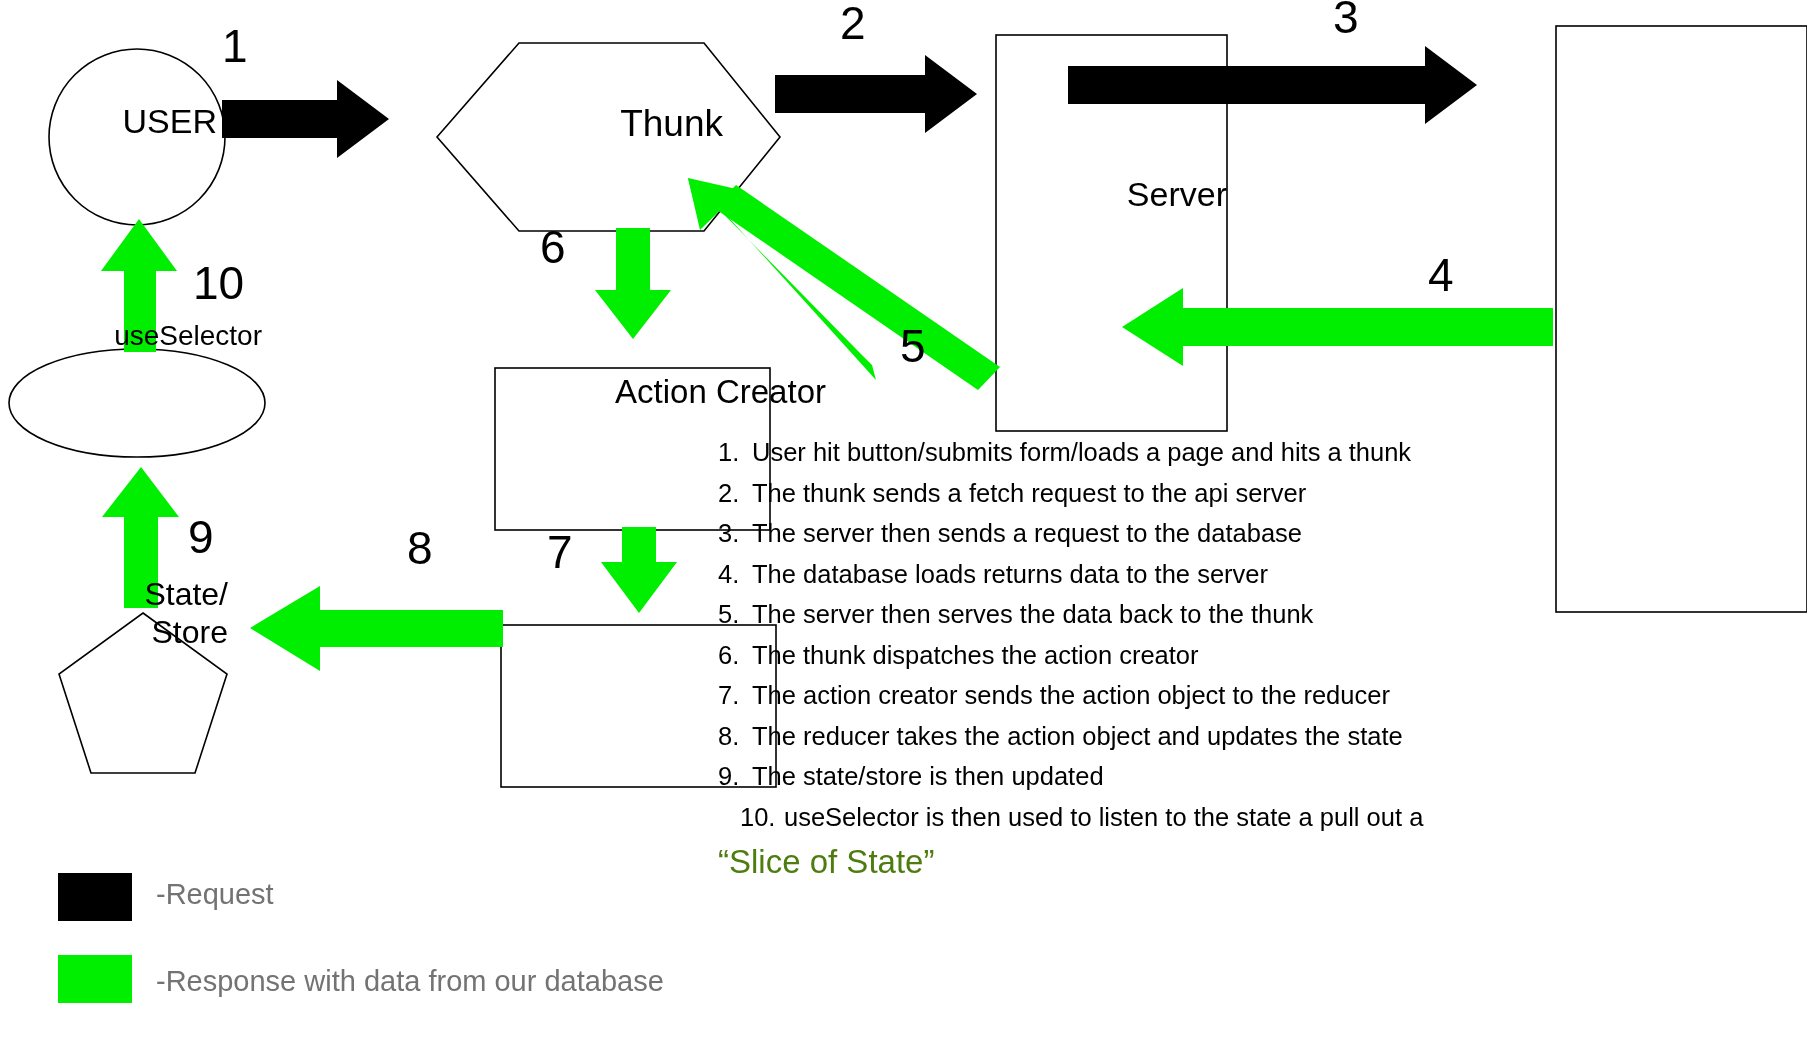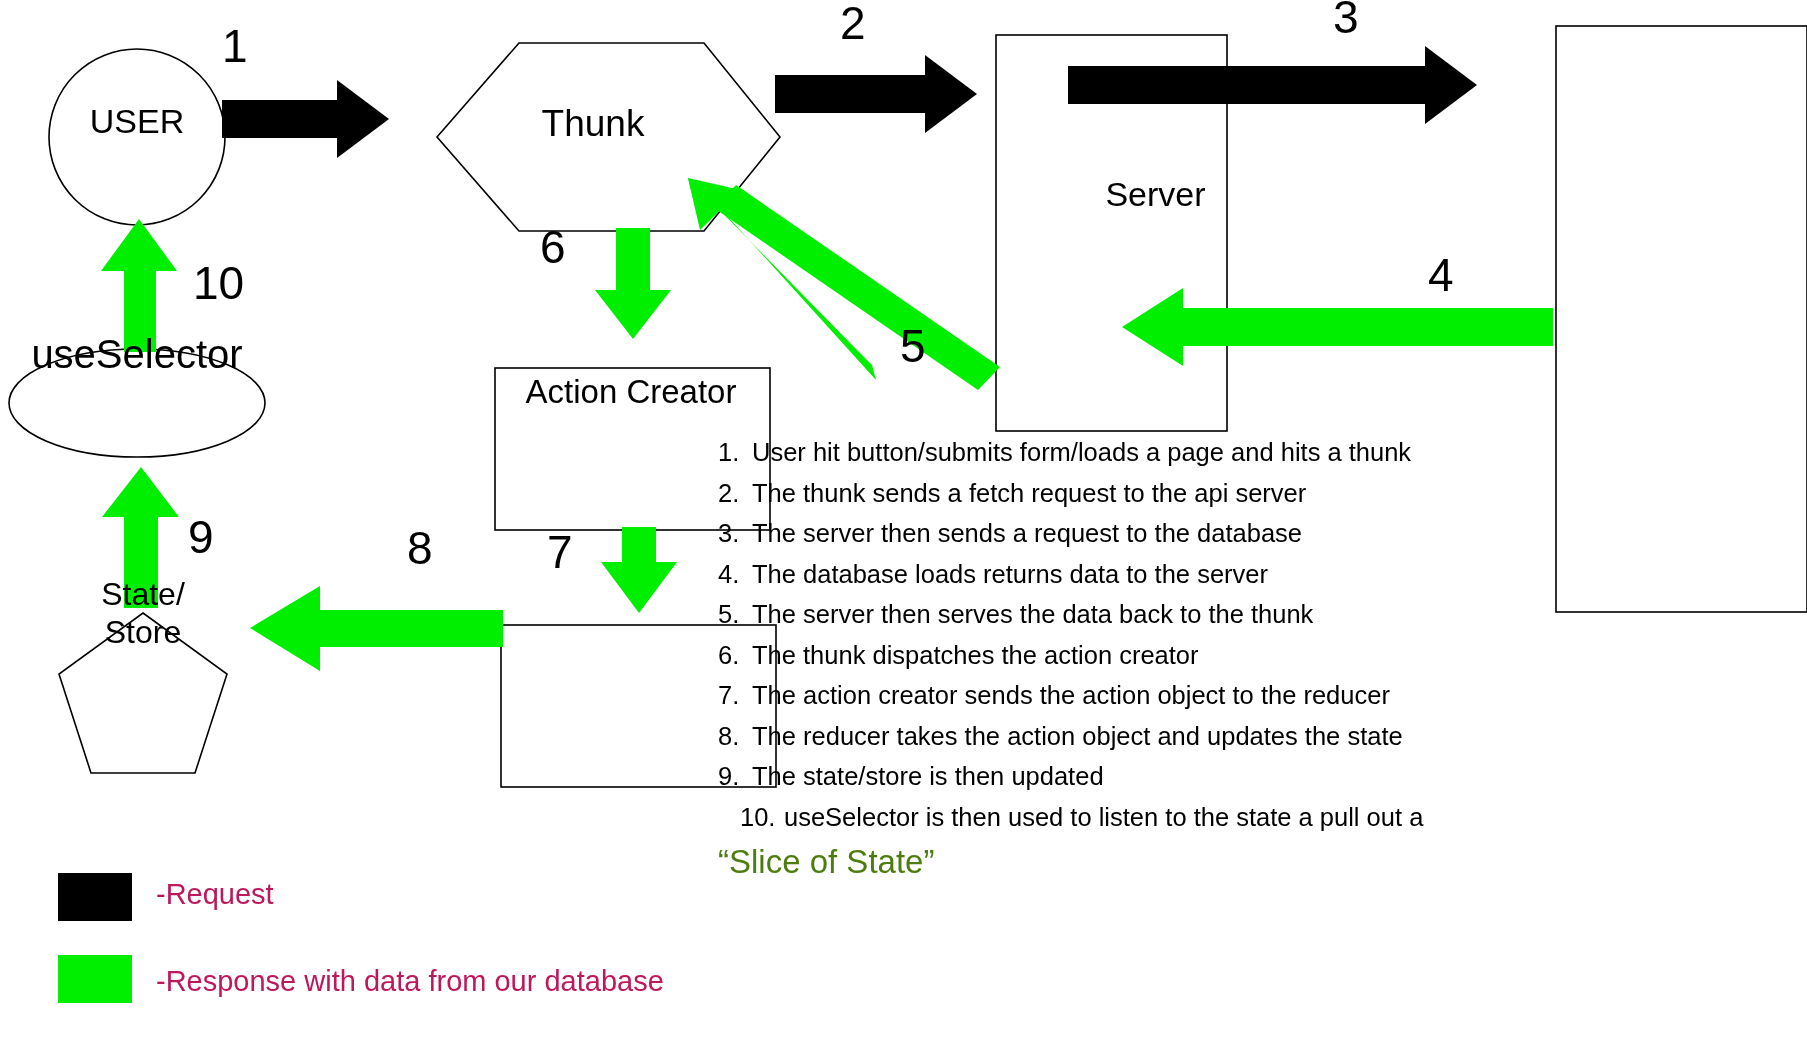--- a/index.html
+++ b/index.html
@@ -18,21 +18,21 @@
   }
   #diagram-svg {
     position: absolute;
     left: 0;
     top: 0;
     width: 1807px;
     height: 1044px;
   }
   .node-label {
     position: absolute;
-    text-align: center;
+    text-align: right;
     color: #000000;
     font-family: "Liberation Sans", "DejaVu Sans", sans-serif;
     font-weight: 400;
     white-space: pre;
     line-height: 1.18;
     pointer-events: none;
   }
   .step-number {
     position: absolute;
     color: #000000;
@@ -41,21 +41,21 @@
     font-weight: 400;
     line-height: 1;
   }
   .legend-swatch {
     position: absolute;
     width: 74px;
     height: 48px;
   }
   .legend-text {
     position: absolute;
-    color: #be185d;
+    color: #737373;
     font-size: 29px;
     font-family: "Liberation Sans", "DejaVu Sans", sans-serif;
     white-space: pre;
   }
   .steps-list {
     position: absolute;
     left: 718px;
     top: 440px;
     width: 780px;
   }
@@ -128,24 +128,24 @@
 
     <polygon points="124,608 124,517 102,517 141,467 179,517 158,517 158,608" fill="#00ee00"></polygon>
 
     <polygon points="124,352 124,271 101,271 139,219 177,271 156,271 156,352" fill="#00ee00"></polygon>
   </svg>
 
   <div class="node-label" style="left:57px; top:101px; width:160px; font-size:34px;">USER</div>
 
   <div class="node-label" style="left:463px; top:102px; width:260px; font-size:37px;">Thunk</div>
 
-  <div class="node-label" style="left:996px; top:174px; width:231px; font-size:34px;padding-left:44px;">Server</div>
-
-
-  <div class="node-label" style="left:12px; top:331px; width:250px; font-size:40px;">useSelector</div>
+  <div class="node-label" style="left:996px; top:174px; width:231px; font-size:34px;">Server</div>
+
+
+  <div class="node-label" style="left:12px; top:319px; width:250px; font-size:28px;">useSelector</div>
 
   <div class="node-label" style="left:436px; top:373px; width:390px; font-size:33px;">Action Creator</div>
 
 
   <div class="node-label" style="left:58px; top:576px; width:170px; font-size:32px;">State/
 Store</div>
 
   <div class="step-number" style="left:222px; top:23px;">1</div>
 
   <div class="step-number" style="left:840px; top:0px;">2</div>

